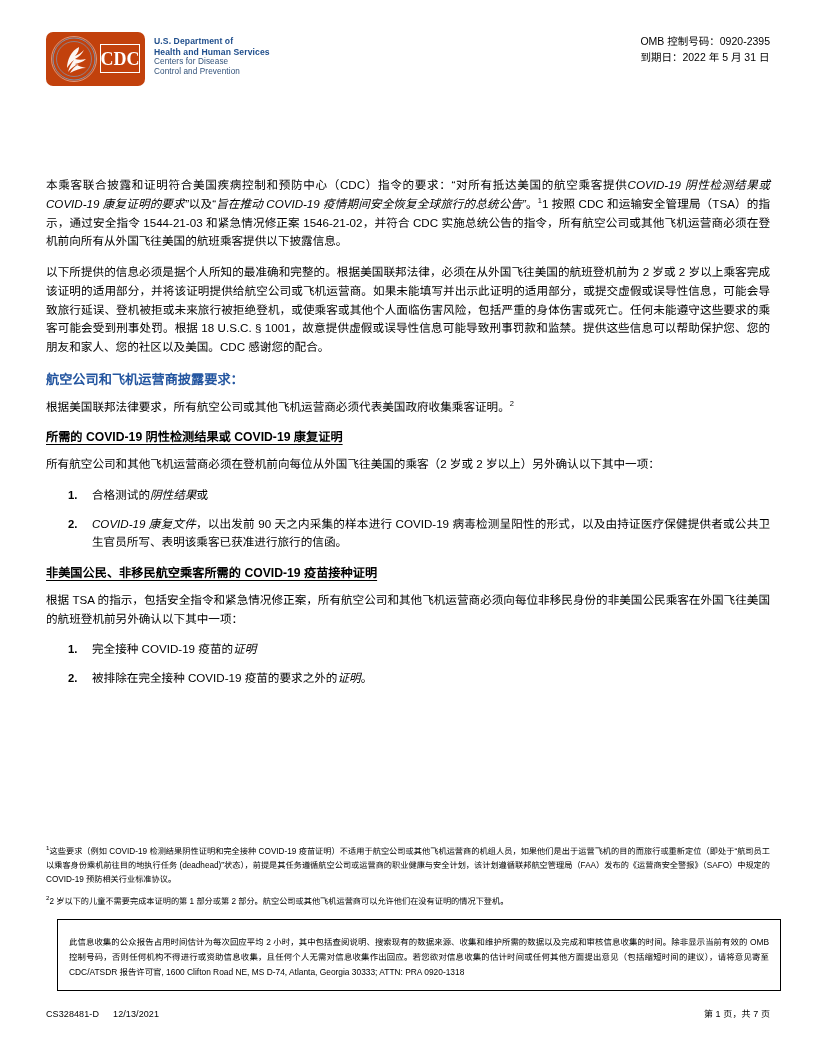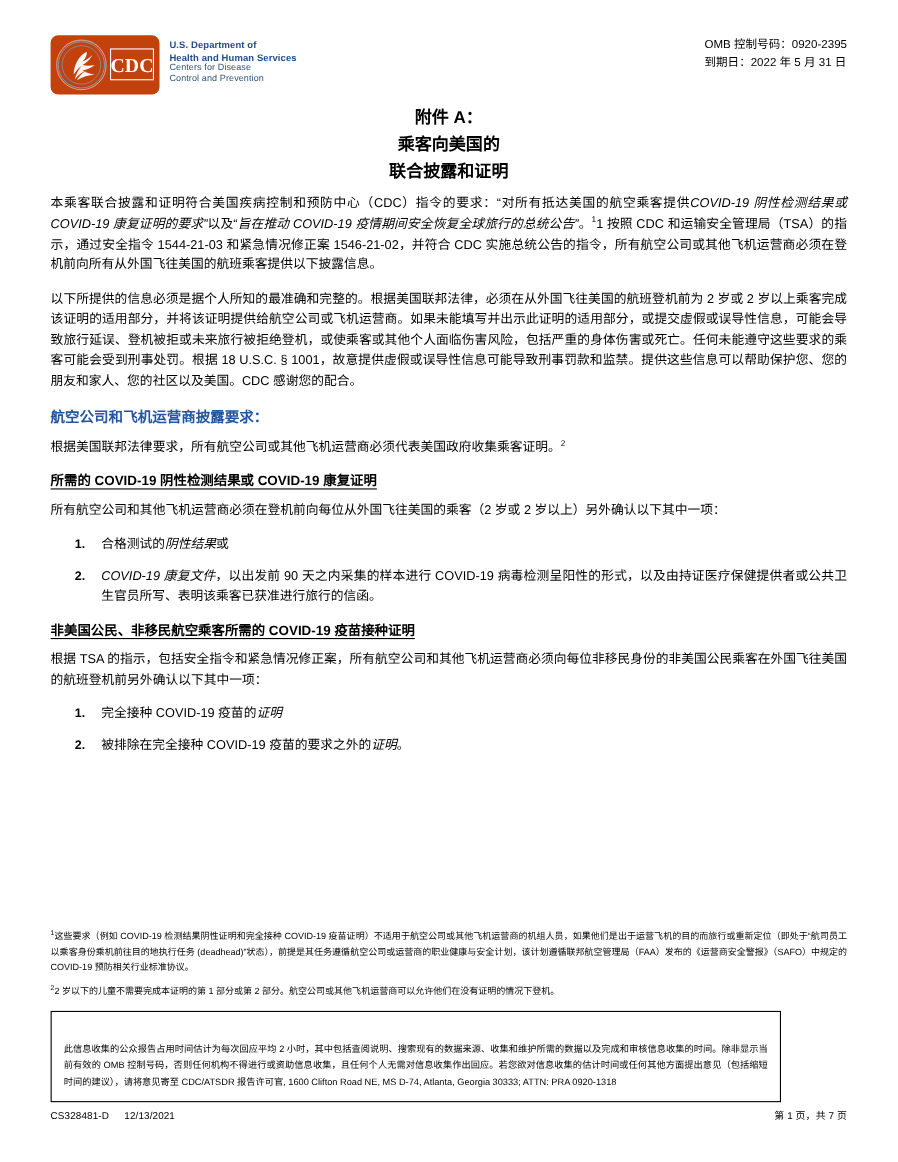--- a/index.html
+++ b/index.html
@@ -201,26 +201,26 @@
     margin: 0 0 9px 0;
     font-size: 8.2px;
     line-height: 1.68;
     text-align: justify;
     text-justify: inter-ideograph;
   }
   p.footnote sup { font-size: 6.2px; }
 
   .pra-box {
     position: absolute;
-    left: 46px;
+    left: 57px;
     top: 919px;
-    width: 664px;
+    width: 724px;
     box-sizing: border-box;
     border: 1.4px solid #000000;
-    padding: 26px 11px 10px 11px;
+    padding: 15px 11px 10px 11px;
   }
   .pra-box p {
     margin: 0;
     font-size: 8.4px;
     line-height: 1.78;
     text-align: justify;
     text-justify: inter-ideograph;
   }
 
   
@@ -265,25 +265,20 @@
         <span class="b2">Control and Prevention</span>
       </div>
     </div>
 
     <div class="omb">
       <div>OMB 控制号码：0920-2395</div>
       <div>到期日：2022 年 5 月 31 日</div>
     </div>
   </div>
 
-  <div class="doc-title">
-    <div>附件 A：</div>
-    <div>乘客向美国的</div>
-    <div>联合披露和证明</div>
-  </div>
 
   <div class="content">
 
     <p class="body-text"><span>本乘客联合披露和证明符合美国疾病控制和预防中心（CDC）指令的要求：“对所有抵达美国的航空乘客提供</span><span class="it">COVID-19 阴性检测结果或 COVID-19 康复证明的要求”</span><span>以及“</span><span class="it">旨在推动 COVID-19 疫情期间安全恢复全球旅行的总统公告”</span><span>。</span><sup>1</sup><span>1 按照 CDC 和运输安全管理局（TSA）的指示，通过安全指令 1544-21-03 和紧急情况修正案 1546-21-02，并符合 CDC 实施总统公告的指令，所有航空公司或其他飞机运营商必须在登机前向所有从外国飞往美国的航班乘客提供以下披露信息。</span></p>
 
     <p class="body-text">以下所提供的信息必须是据个人所知的最准确和完整的。根据美国联邦法律，必须在从外国飞往美国的航班登机前为 2 岁或 2 岁以上乘客完成该证明的适用部分，并将该证明提供给航空公司或飞机运营商。如果未能填写并出示此证明的适用部分，或提交虚假或误导性信息，可能会导致旅行延误、登机被拒或未来旅行被拒绝登机，或使乘客或其他个人面临伤害风险，包括严重的身体伤害或死亡。任何未能遵守这些要求的乘客可能会受到刑事处罚。根据 18 U.S.C. § 1001，故意提供虚假或误导性信息可能导致刑事罚款和监禁。提供这些信息可以帮助保护您、您的朋友和家人、您的社区以及美国。CDC 感谢您的配合。</p>
 
     <h2 class="section-heading">航空公司和飞机运营商披露要求：</h2>
 
     <p class="body-text tight"><span>根据美国联邦法律要求，所有航空公司或其他飞机运营商必须代表美国政府收集乘客证明。</span><sup>2</sup></p>

